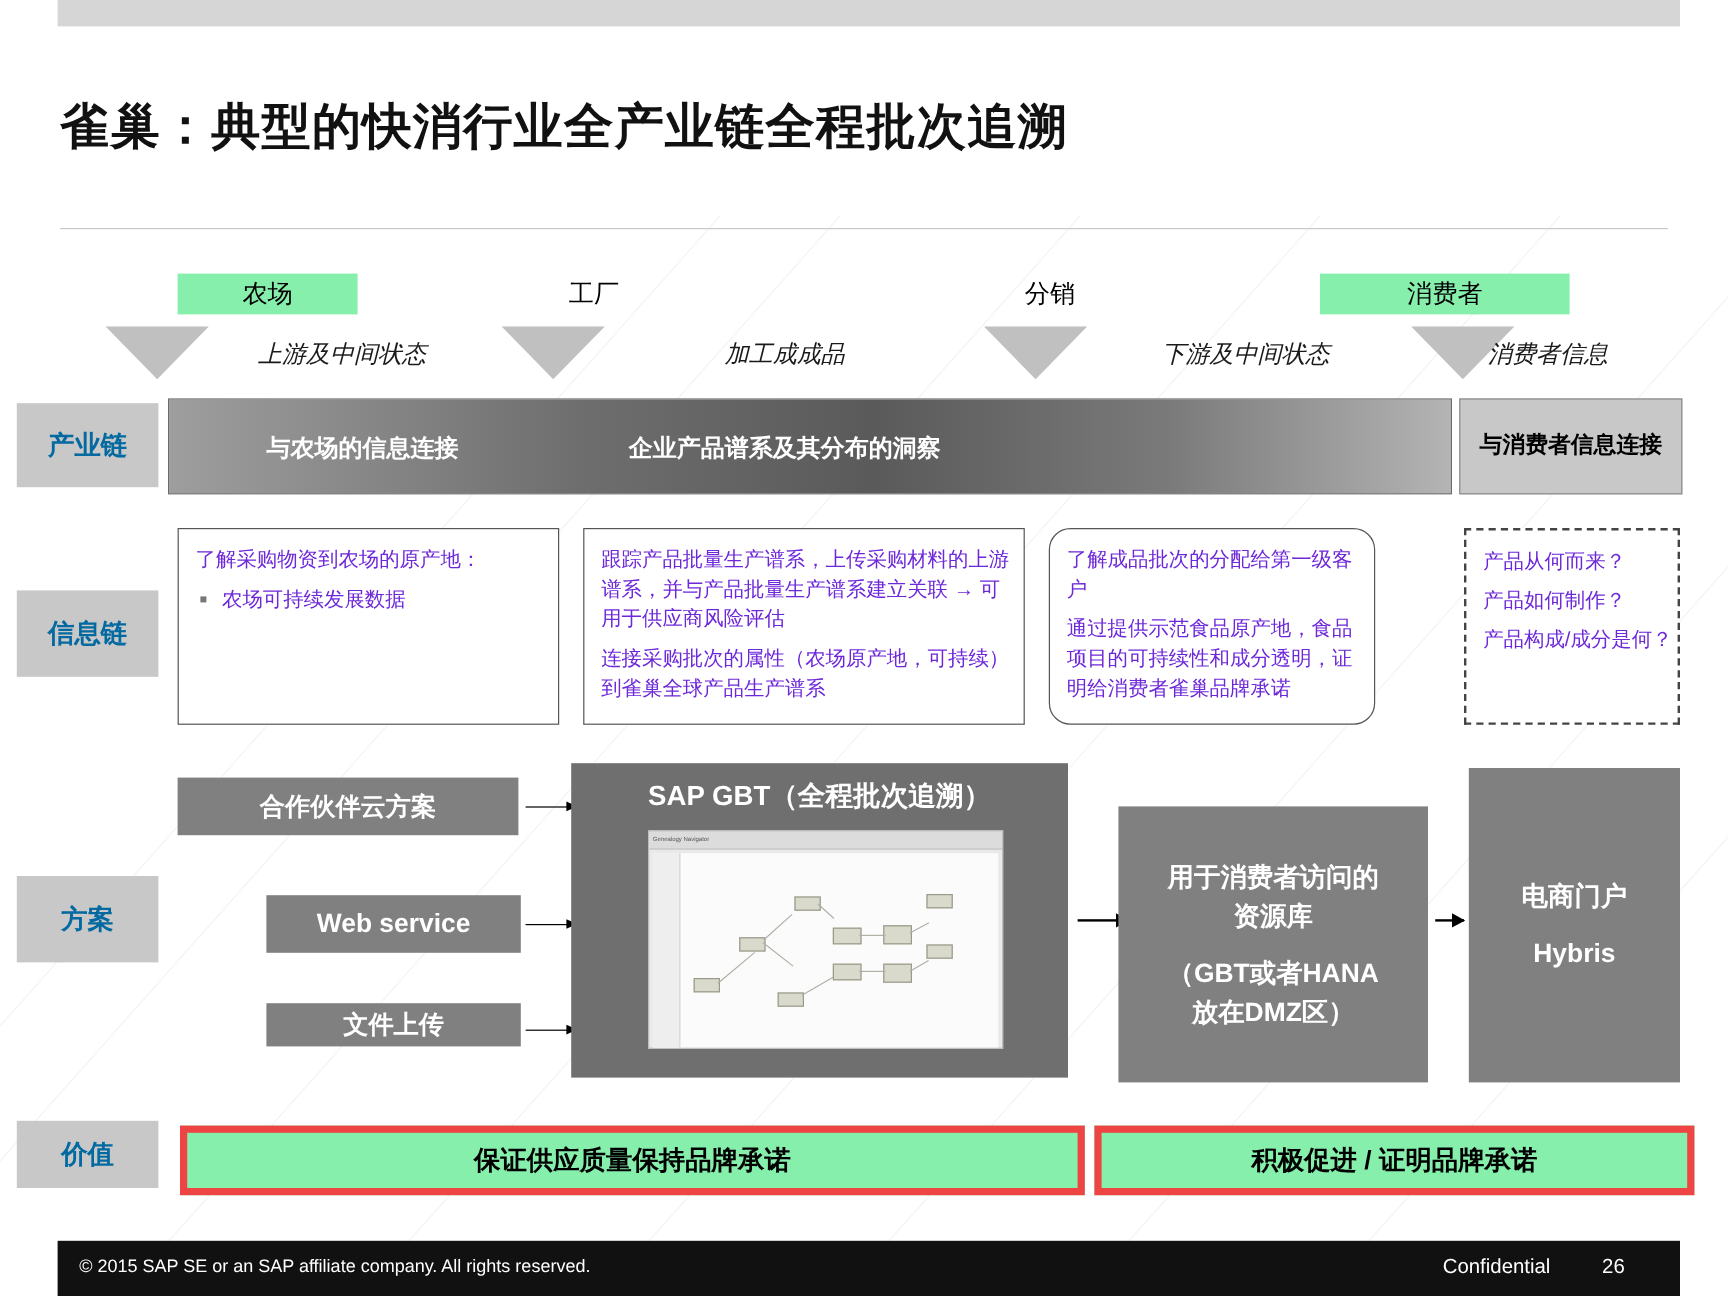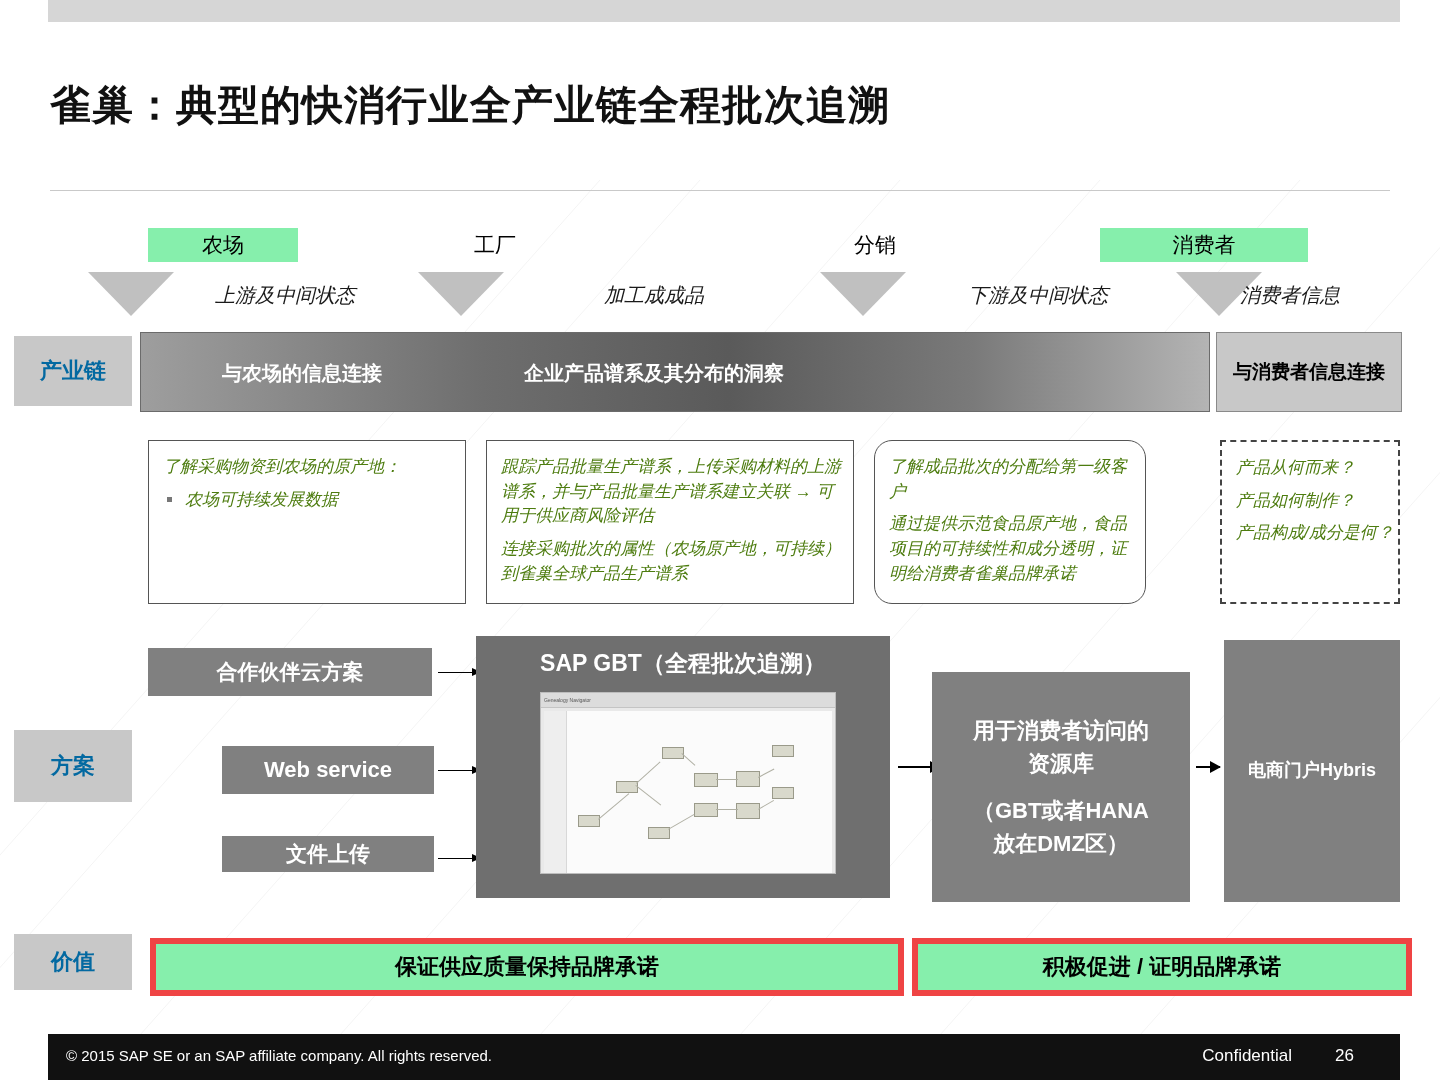--- a/index.html
+++ b/index.html
@@ -120,23 +120,22 @@
     line-height: 1.3;
   }
   
   .info-box {
     position: absolute;
     border: 1px solid #555;
     background: #fff;
     box-sizing: border-box;
     padding: 14px 4px 10px 14px;
     font-size: 17px;
-    font-style: italic;
     line-height: 1.45;
-    color: #4d7c0f;
+    color: #6d28d9;
   }
   .info-box.dashed { border: 2px dashed #444; }
   .info-box p { margin: 0 0 8px 0; }
   .bullets { margin: 0; padding: 0; list-style: none; }
   .bullets li {
     position: relative;
     padding-left: 22px;
     margin-bottom: 4px;
   }
   .bullets li::before {
@@ -310,20 +309,21 @@
   <div class="arrow-down" style="left:418px; top:272px;"></div>
   <div class="arrow-down" style="left:820px; top:272px;"></div>
   <div class="arrow-down" style="left:1176px; top:272px;"></div>
 
   <div class="flow-caption" style="left:215px; top:282px;">上游及中间状态</div>
   <div class="flow-caption" style="left:604px; top:282px;">加工成成品</div>
   <div class="flow-caption" style="left:968px; top:282px;">下游及中间状态</div>
   <div class="flow-caption" style="left:1216px; top:282px;margin-left:24px;">消费者信息</div>
 
   <div class="row-label" style="top:336px; height:70px;">产业链</div>
+  <div class="row-label" style="top:492px; height:72px;">信息链</div>
   <div class="row-label" style="top:730px; height:72px;">方案</div>
   <div class="row-label" style="top:934px; height:56px;text-align:center;">价值</div>
 
   <div class="chain-bar"></div>
   <div class="chain-bar-text" style="left:222px; top:360px;">与农场的信息连接</div>
   <div class="chain-bar-text" style="left:524px; top:360px;">企业产品谱系及其分布的洞察</div>
   <div class="chain-right">与消费者信息连接</div>
 
   <div class="info-box" style="left:148px; top:440px; width:318px; height:164px;">
     <p>了解采购物资到农场的原产地：</p>
@@ -389,21 +389,21 @@
   <div class="dark-box" style="left:932px; top:672px; width:258px; height:230px; font-size:22px; line-height:1.5; flex-direction:column;">
     <span>用于消费者访问的</span>
     <span>资源库</span>
     <span style="height:14px;"></span>
     <span>（GBT或者HANA</span>
     <span>放在DMZ区）</span>
   </div>
 
   <div class="arrow-right" style="left:1196px; top:766px; width:24px;"></div>
 
-  <div class="dark-box" style="left:1224px; top:640px; width:176px; height:262px; font-size:18px; line-height:2.2; flex-direction:row;">
+  <div class="dark-box" style="left:1224px; top:640px; width:176px; height:262px; font-size:22px; line-height:2.2; flex-direction:column;">
     <span>电商门户</span>
     <span>Hybris</span>
   </div>
 
   <div class="value-box" style="left:150px; top:938px; width:742px;">保证供应质量保持品牌承诺</div>
   <div class="value-box" style="left:912px; top:938px; width:488px;">积极促进 / 证明品牌承诺</div>
 
   <div class="footer">
     <div class="footer-left">©  2015 SAP SE or an SAP affiliate company. All rights reserved.</div>
     <div class="footer-conf">Confidential</div>

